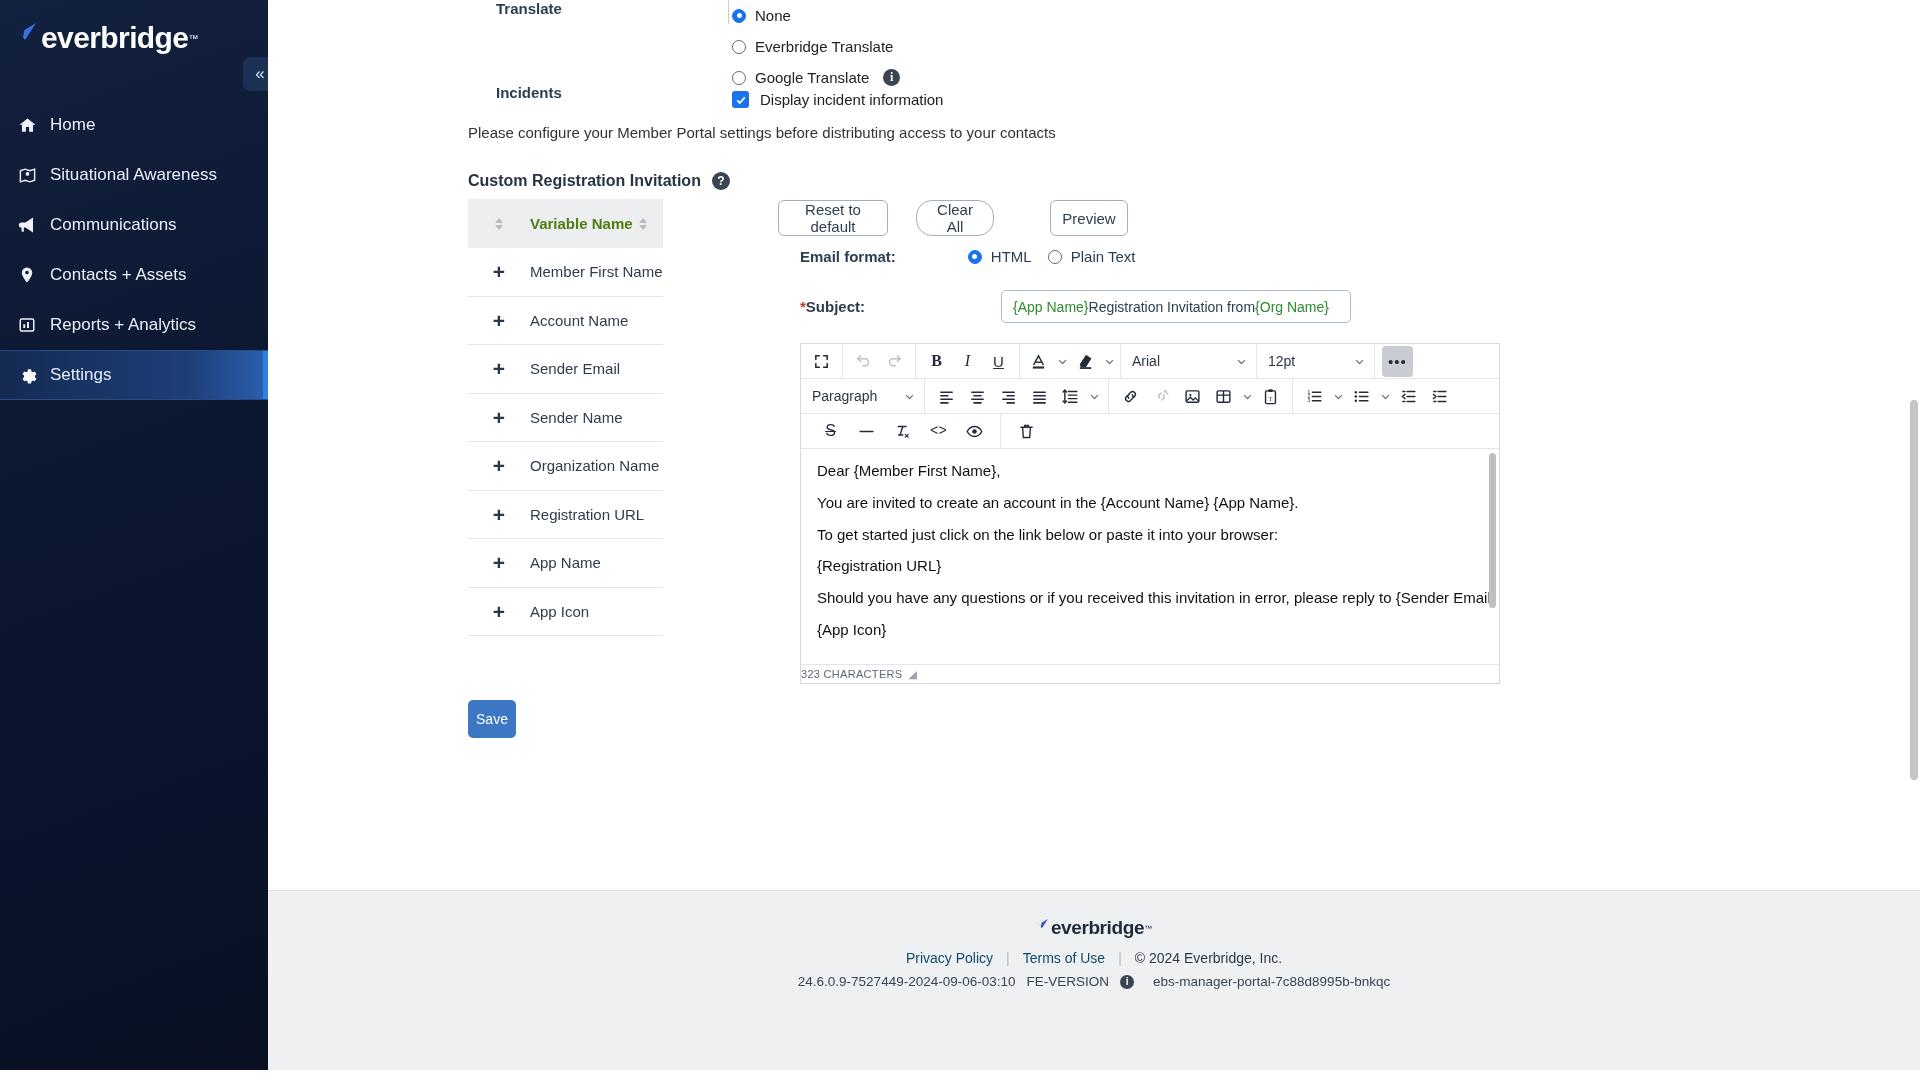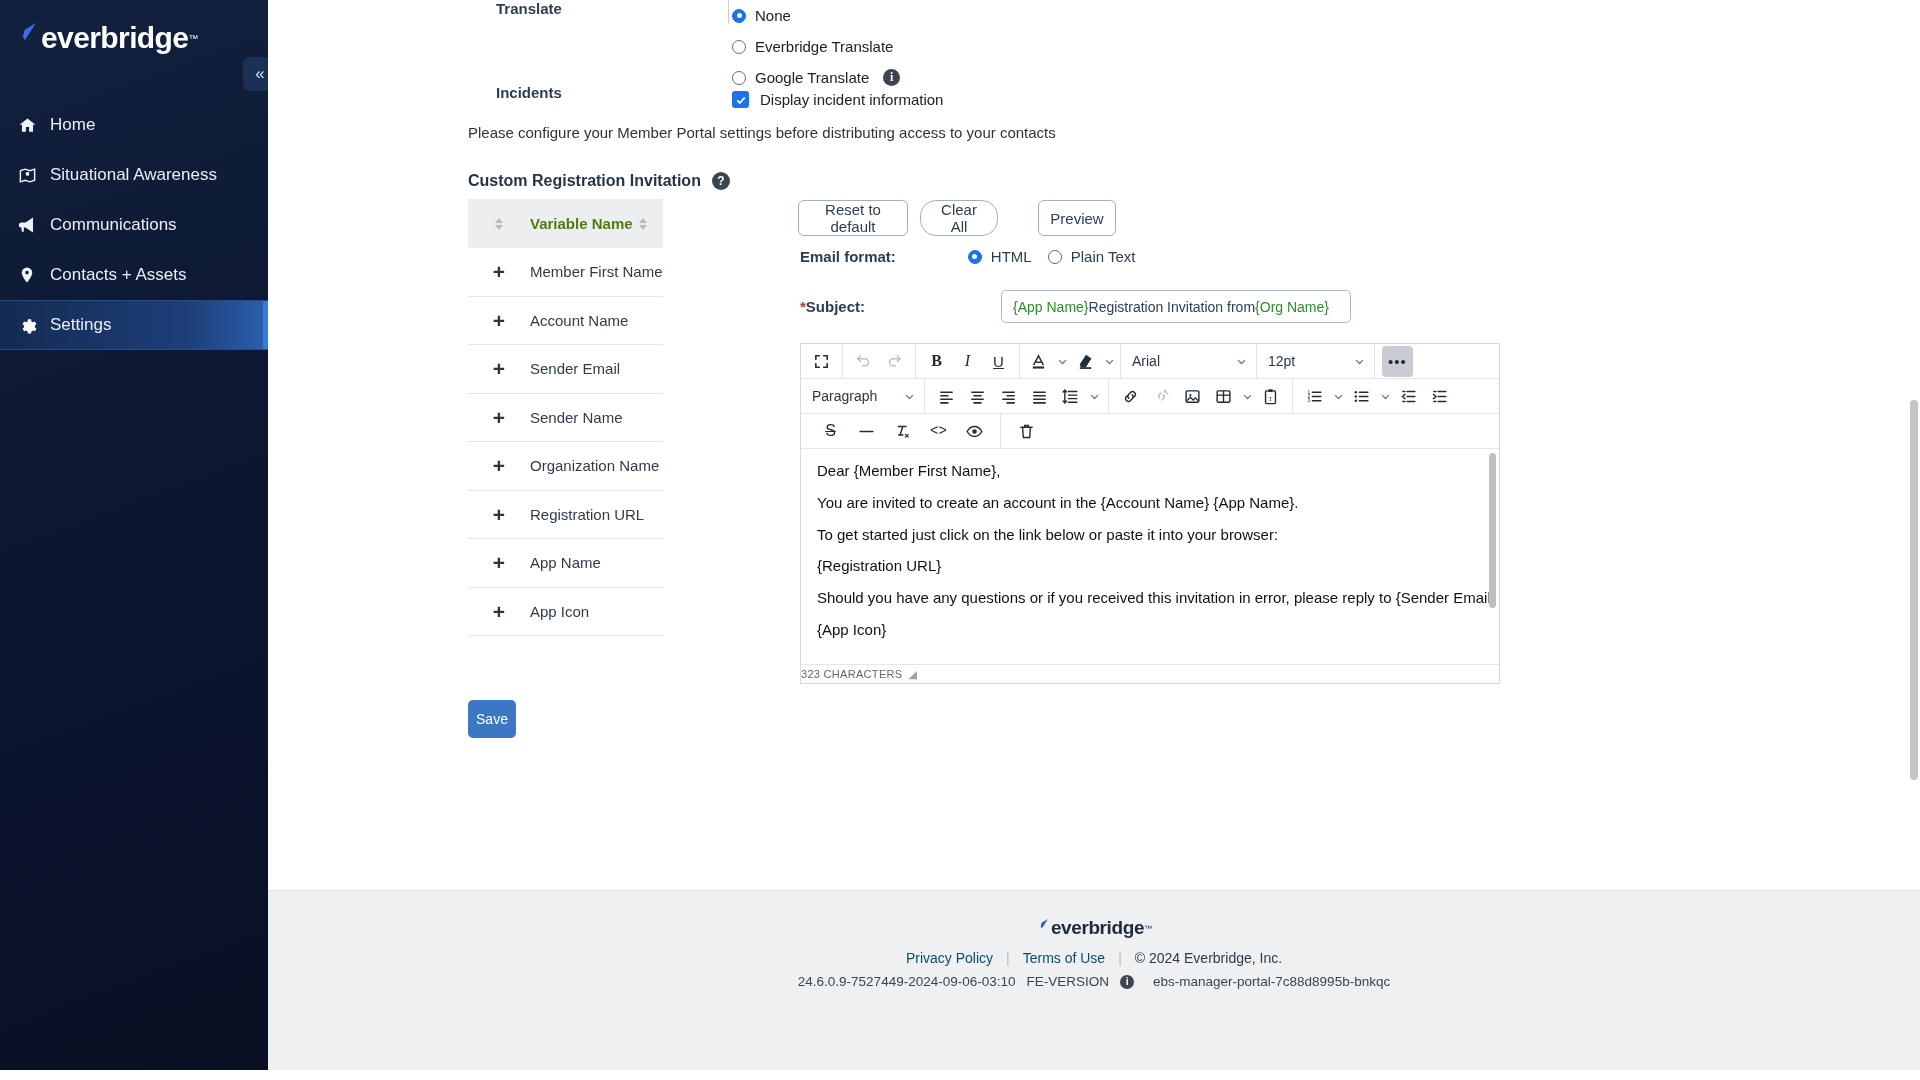--- a/index.html
+++ b/index.html
@@ -219,20 +219,30 @@
         </span>
         <span>Communications</span>
       </div>
       <div class="nav-item">
         <span class="nav-ico">
           <svg width="18" height="18" viewBox="0 0 24 24" fill="#eef2f8">
               <path d="M12 2 a7 7 0 0 0-7 7 c0 5 7 13 7 13 s7-8 7-13 a7 7 0 0 0-7-7z m0 9.2 a2.4 2.4 0 1 1 0-4.8 a2.4 2.4 0 0 1 0 4.8z"></path>
             </svg>
         </span>
         <span>Contacts + Assets</span>
+      </div>
+      <div class="nav-item">
+        <span class="nav-ico">
+          <svg width="18" height="18" viewBox="0 0 24 24" fill="none" stroke="#eef2f8" stroke-width="2">
+            <rect x="3" y="4" width="18" height="16" rx="2"></rect>
+            <rect x="7" y="11" width="2.6" height="5" fill="#eef2f8" stroke="none"></rect>
+            <rect x="12" y="8" width="2.6" height="8" fill="#eef2f8" stroke="none"></rect>
+          </svg>
+        </span>
+        <span>Reports + Analytics</span>
       </div>
       <div class="nav-item active">
         <span class="nav-ico">
           <svg width="19" height="19" viewBox="0 0 24 24" fill="#ffffff">
               <path d="M12 8.2 a3.8 3.8 0 1 0 0 7.6 a3.8 3.8 0 0 0 0-7.6z m9.3 3.8 l2-1.6 -2-3.4 -2.4 1 a7.8 7.8 0 0 0-2-1.2 l-.4-2.6 h-4 l-.4 2.6 a7.8 7.8 0 0 0-2 1.2 l-2.4-1 -2 3.4 2 1.6 a8 8 0 0 0 0 2.3 l-2 1.6 2 3.4 2.4-1 a7.8 7.8 0 0 0 2 1.2 l.4 2.6 h4 l.4-2.6 a7.8 7.8 0 0 0 2-1.2 l2.4 1 2-3.4 -2-1.6 a8 8 0 0 0 0-2.3z"></path>
             </svg>
         </span>
         <span>Settings</span>
       </div>
 
@@ -323,21 +333,21 @@
         <div class="var-row">
           <span class="var-plus">+</span>
           <span class="var-name">App Name</span>
         </div>
         <div class="var-row">
           <span class="var-plus">+</span>
           <span class="var-name">App Icon</span>
         </div>
       </div>
 
-      <div style="position:absolute; left:530px; top:200px; display:flex; gap:0;">
+      <div style="position:absolute; left:510px; top:200px; display:flex; gap:16px;">
         <button class="btn-outline" style="width:110px;">Reset to default</button>
         <button class="btn-outline" style="width:78px; margin-left:12px;border-radius:16px;">Clear All</button>
         <button class="btn-outline" style="width:78px; margin-left:40px;">Preview</button>
       </div>
 
       <div style="position:absolute; left:532px; top:248px; display:flex; align-items:center; font-size:15px; color:#2c3e50;">
         <span style="font-weight:700;">Email format:</span>
         <span style="display:inline-flex; align-items:center; margin-left:72px;">
           <span class="rad on"></span>
           <span>HTML</span>

